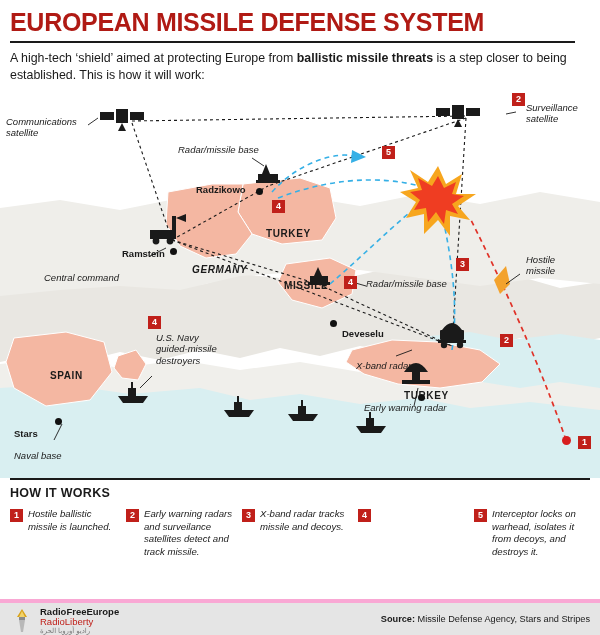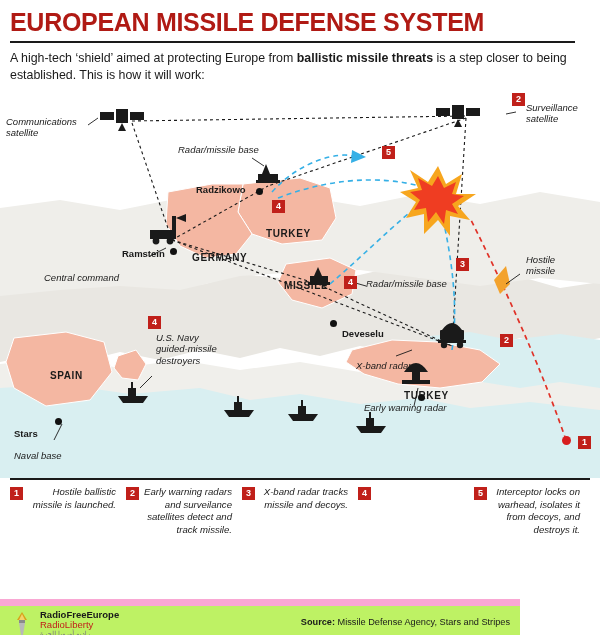--- a/index.html
+++ b/index.html
@@ -140,32 +140,31 @@
     font-weight: bold;
     text-align: center;
     line-height: 13px;
     margin-top: 1px;
   }
   .hiw-step .txt {
     font-size: 9.6px;
     font-style: italic;
     line-height: 1.32;
     color: #1a1a1a;
-    text-align: right;
   }
 
   
   .footer {
     position: absolute;
     bottom: 0;
     left: 0;
-    width: 520px;
+    width: 600px;
     height: 36px;
-    border-top: 7px solid #f9a8d4;
-    background: #bef264;
+    border-top: 4px solid #f9a8d4;
+    background: #e5e5e5;
   }
   .source {
     position: absolute;
     right: 10px;
     top: 11px;
     font-size: 9.2px;
     color: #1a1a1a;
   }
   .source b { font-weight: bold; }
   .logo {
@@ -350,21 +349,21 @@
     <div class="map-label" style="left:178px; top:56px;">Radar/missile base</div>
     <div class="map-label" style="left:366px; top:190px;">Radar/missile base</div>
     <div class="map-label" style="left:44px; top:184px;">Central command</div>
     <div class="map-label" style="left:156px; top:244px; width:86px;">U.S. Navy<br>guided-missile<br>destroyers</div>
     <div class="map-label" style="left:14px; top:362px;">Naval base</div>
     <div class="map-label" style="left:526px; top:166px;">Hostile<br>missile</div>
     <div class="map-label" style="left:356px; top:272px;">X-band radar</div>
     <div class="map-label" style="left:364px; top:314px;">Early warning radar</div>
 
     <div class="country-label" style="left:266px; top:140px;">TURKEY</div>
-    <div class="country-label" style="left:192px; top:164px;">GERMANY</div>
+    <div class="country-label" style="left:192px; top:176px;font-style:italic;">GERMANY</div>
     <div class="country-label" style="left:284px; top:192px;">MISSILE</div>
     <div class="country-label" style="left:404px; top:302px;">TURKEY</div>
     <div class="country-label" style="left:50px; top:282px;">SPAIN</div>
 
     <div class="city-label" style="left:196px; top:96px;">Radzikowo</div>
     <div class="city-label" style="left:122px; top:160px;">Ramstein</div>
     <div class="city-label" style="left:342px; top:240px;">Deveselu</div>
     <div class="city-label" style="left:14px; top:340px;">Stars</div>
 
     <span class="dot" style="left:256px; top:100px;"></span>
@@ -379,20 +378,21 @@
     <span class="num-badge" style="left:500px; top:246px;">2</span>
     <span class="num-badge" style="left:456px; top:170px;">3</span>
     <span class="num-badge" style="left:272px; top:112px;">4</span>
     <span class="num-badge" style="left:344px; top:188px;">4</span>
     <span class="num-badge" style="left:148px; top:228px;">4</span>
     <span class="num-badge" style="left:382px; top:58px;">5</span>
   </div>
 
   <div class="hiw">
     <div class="hiw-rule-top"></div>
+    <div class="hiw-title">HOW IT WORKS</div>
     <div class="hiw-row">
       <div class="hiw-step">
         <span class="sq">1</span>
         <span class="txt">Hostile ballistic missile is launched.</span>
       </div>
       <div class="hiw-step">
         <span class="sq">2</span>
         <span class="txt">Early warning radars and surveilance satellites detect and track missile.</span>
       </div>
       <div class="hiw-step">

